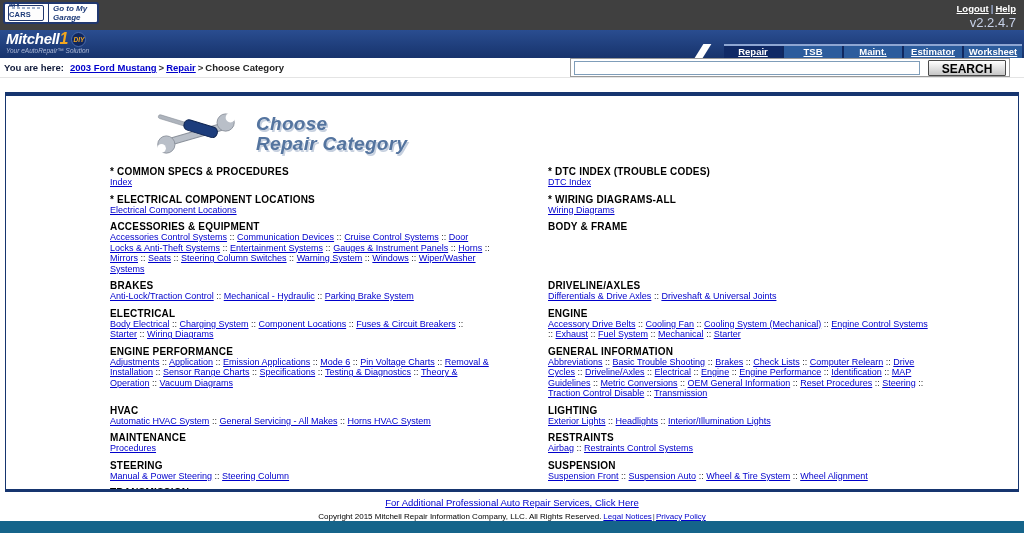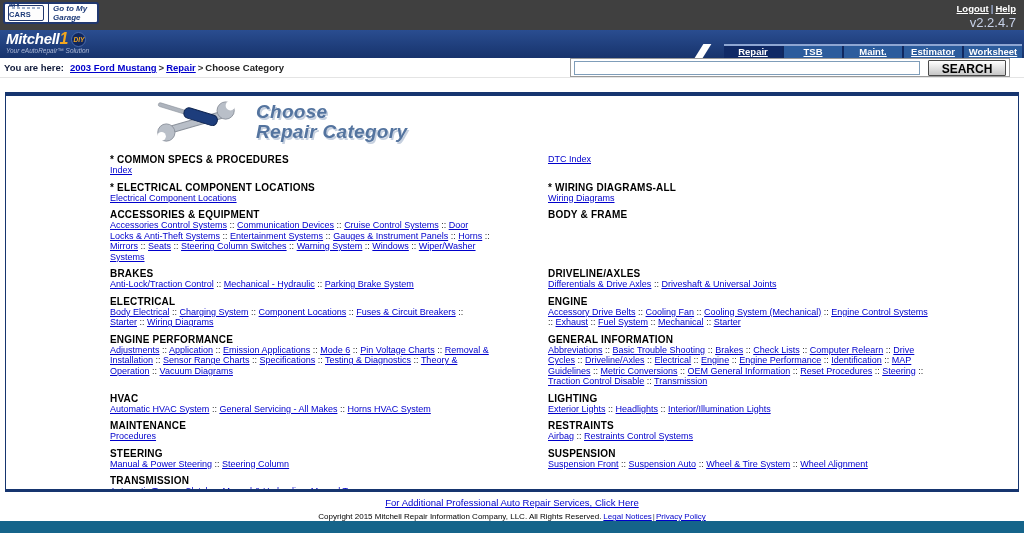--- a/index.html
+++ b/index.html
@@ -61,21 +61,21 @@
   .search-input { flex: 1; height: 14px; border: 1px solid #7f9db9; font-size: 10px;
     padding: 0 2px; font-family: inherit; }
   .search-button { width: 78px; height: 16px; font-size: 12px; font-weight: bold;
     font-family: inherit; color: #000; background: linear-gradient(#ffffff,#c6c6c6);
     border: 1px solid #4a4a4a; border-radius: 1px; cursor: pointer; }
 
   
   .content-box { margin: 14px 5px 0 5px; background: #fff; height: 400px;
     border: 1px solid #16356f; border-top: 4px solid #16356f; border-bottom: 3px solid #16356f;
     overflow: hidden; }
-  .banner { margin: 4px 0 0 144px; display: flex; align-items: center; gap: 14px; height: 44px; }
+  .banner { margin: 16px 0 0 144px; display: flex; align-items: center; gap: 14px; height: 44px; }
   .banner-text .bl { font-size: 19px; font-weight: bold; font-style: italic; color: #54749f;
     line-height: 20px; text-shadow: 1.5px 1.5px 0 #c6d0df; letter-spacing: .3px; }
 
   .grid { display: grid; grid-template-columns: 380px 380px; column-gap: 58px;
     row-gap: 6px; padding: 10px 0 0 104px; }
   .cat-title { font-size: 10px; font-weight: bold; color: #000; letter-spacing: .2px; line-height: 11px; }
   .cat-links { font-size: 9px; line-height: 10.5px; }
   .cat-link { color: #0000cc; }
   .sep { color: #222; }
 
@@ -149,20 +149,21 @@
       <div class="bl">Choose</div>
       <div class="bl">Repair Category</div>
     </div>
   </div>
   <div class="grid">
       <div class="cat">
         <div class="cat-title">* COMMON SPECS &amp; PROCEDURES</div>
         <div class="cat-links"><a class="cat-link">Index</a></div>
       </div>
       <div class="cat">
+        <div class="cat-title">* DTC INDEX (TROUBLE CODES)</div>
         <div class="cat-links"><a class="cat-link">DTC Index</a></div>
       </div>
       <div class="cat">
         <div class="cat-title">* ELECTRICAL COMPONENT LOCATIONS</div>
         <div class="cat-links"><a class="cat-link">Electrical Component Locations</a></div>
       </div>
       <div class="cat">
         <div class="cat-title">* WIRING DIAGRAMS-ALL</div>
         <div class="cat-links"><a class="cat-link">Wiring Diagrams</a></div>
       </div>

